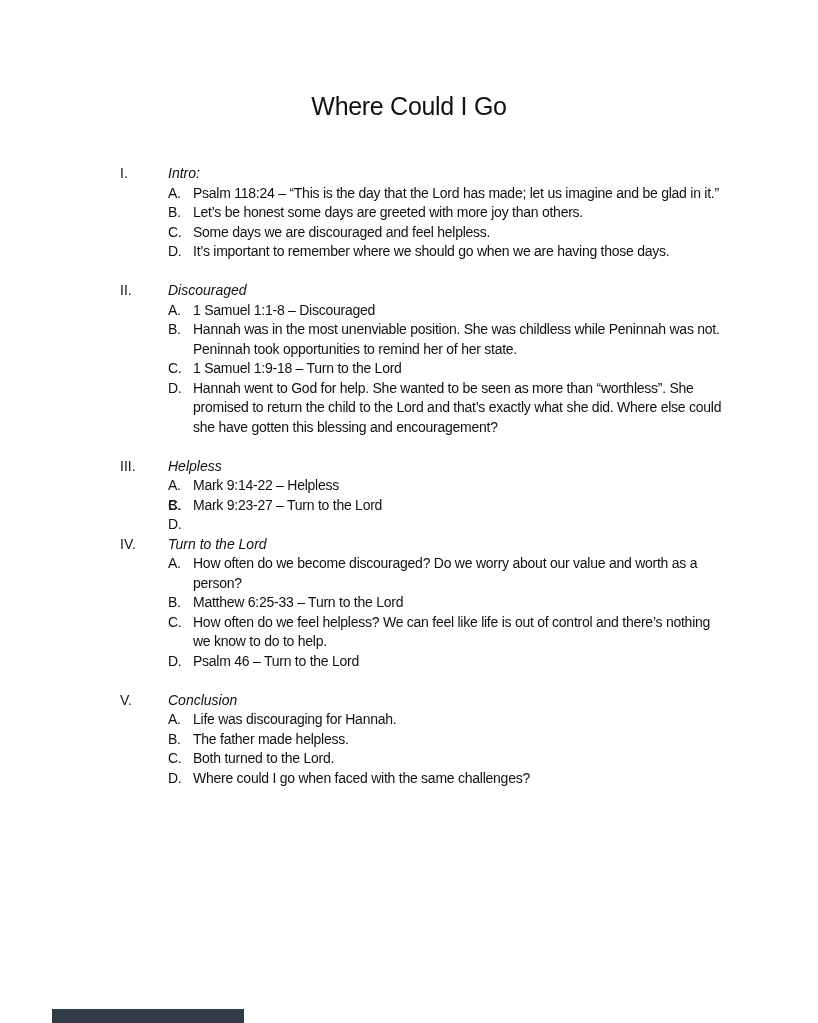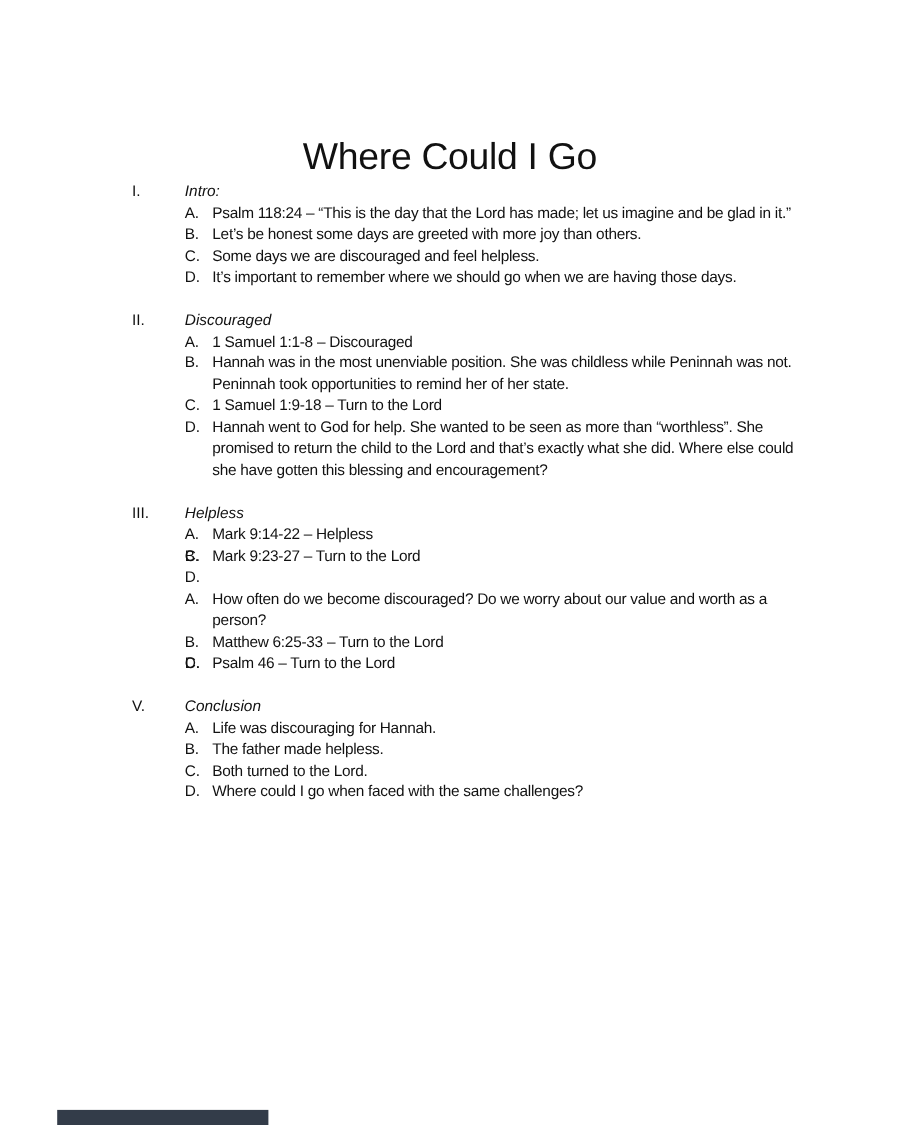--- a/index.html
+++ b/index.html
@@ -2,23 +2,22 @@
 <html><head>
 <meta charset="utf-8">
 <style>
   html, body { margin: 0; padding: 0; }
   body {
     width: 818px; height: 1023px; background: #ffffff; position: relative; overflow: hidden;
     font-family: "Liberation Sans", "DejaVu Sans", sans-serif; color: #111111;
   }
   .title {
     position: absolute; top: 88px; left: 0; width: 818px; text-align: center;
-    font-size: 34px; line-height: 36px; color: #111;
+    font-size: 25px; line-height: 36px; color: #111;
     letter-spacing: -0.3px;
-    margin-top: 37px;
   }
   .outline { position: absolute; left: 0; top: 164px; width: 818px; }
   .section { position: relative; margin-bottom: 19.5px; }
   .sec-row { position: relative; height: 19.5px; font-size: 14px; line-height: 19.5px; }
   .roman { position: absolute; left: 120px; top: 0; }
   .heading { position: absolute; left: 168px; top: 0; font-style: italic; }
   .item { position: relative; font-size: 14px; line-height: 19.5px; padding-left: 193px; width: 530px; letter-spacing: -0.25px; }
   .item .letter { position: absolute; left: 168px; top: 0; }
   .bottom-bar { position: absolute; left: 52px; top: 1009px; width: 192px; height: 14px; background: #333c49; }
 </style>
@@ -56,23 +55,27 @@
       <span class="roman">III.</span>
       <span class="heading">Helpless</span>
     </div>
     <div class="item"><span class="letter">A.</span><span>Mark 9:14-22 – Helpless</span></div>
     <div class="item"><span class="letter">B.</span></div>
     <div class="item"><span class="letter">C.</span><span>Mark 9:23-27 – Turn to the Lord</span></div>
     <div class="item"><span class="letter">D.</span></div>
   </div>
 
   <div class="section">
+    <div class="sec-row">
+      <span class="roman">IV.</span>
+      <span class="heading">Turn to the Lord</span>
+    </div>
     <div class="item"><span class="letter">A.</span><span>How often do we become discouraged? Do we worry about our value and worth as a person?</span></div>
     <div class="item"><span class="letter">B.</span><span>Matthew 6:25-33 – Turn to the Lord</span></div>
-    <div class="item"><span class="letter">C.</span></div>
+    <div class="item"><span class="letter">C.</span><span>How often do we feel helpless? We can feel like life is out of control and there’s nothing we know to do to help.</span></div>
     <div class="item"><span class="letter">D.</span><span>Psalm 46 – Turn to the Lord</span></div>
   </div>
 
   <div class="section">
     <div class="sec-row">
       <span class="roman">V.</span>
       <span class="heading">Conclusion</span>
     </div>
     <div class="item"><span class="letter">A.</span><span>Life was discouraging for Hannah.</span></div>
     <div class="item"><span class="letter">B.</span><span>The father made helpless.</span></div>

